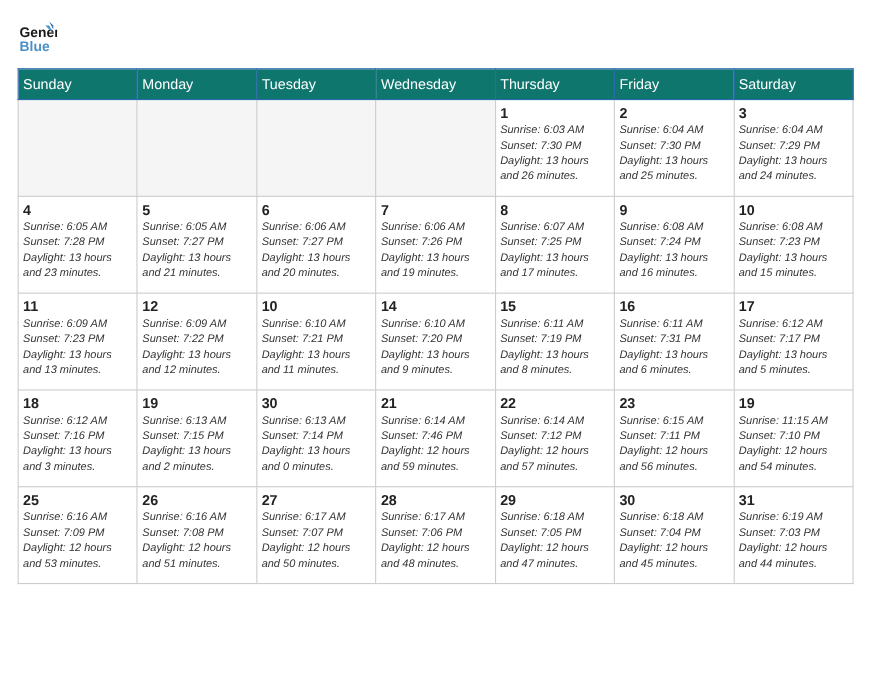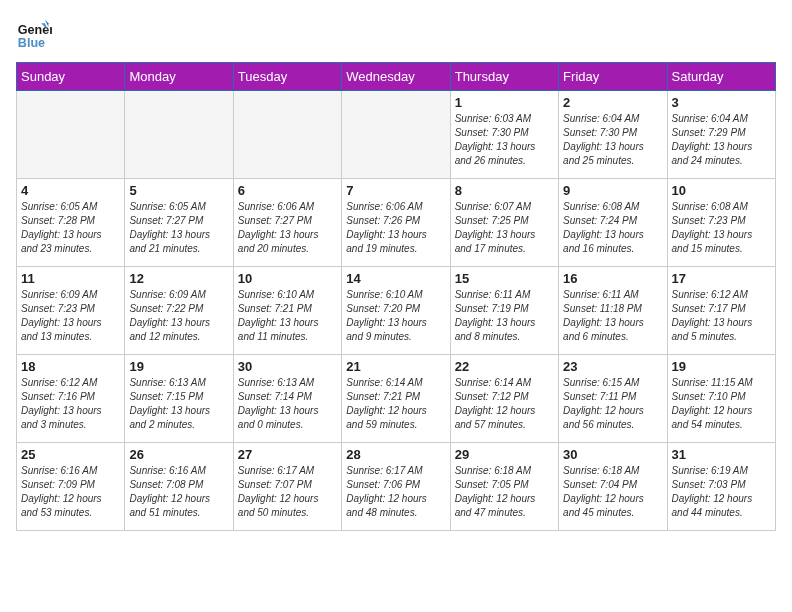--- a/index.html
+++ b/index.html
@@ -36,21 +36,21 @@
     .location {
       font-size: 16px;
       color: #555;
     }
     .calendar {
       width: 100%;
       border-collapse: collapse;
       font-size: 11px;
     }
     .calendar th {
-      background-color: #a21caf;
+      background-color: #0f766e;
       color: #fff;
       padding: 6px 4px;
       text-align: left;
       font-size: 13px;
       font-weight: normal;
       border: 1px solid #2a6aaf;
     }
     .calendar td {
       border: 1px solid #ccc;
       vertical-align: top;
@@ -216,21 +216,21 @@
         <td>
           <div class="day-number">15</div>
           <div class="day-info">Sunrise: 6:11 AM
 Sunset: 7:19 PM
 Daylight: 13 hours
 and 8 minutes.</div>
         </td>
         <td>
           <div class="day-number">16</div>
           <div class="day-info">Sunrise: 6:11 AM
-Sunset: 11:18 PM
+Sunset: 7:31 PM
 Daylight: 13 hours
 and 6 minutes.</div>
         </td>
         <td>
           <div class="day-number">17</div>
           <div class="day-info">Sunrise: 6:12 AM
 Sunset: 7:17 PM
 Daylight: 13 hours
 and 5 minutes.</div>
         </td>
@@ -253,21 +253,21 @@
         <td>
           <div class="day-number">30</div>
           <div class="day-info">Sunrise: 6:13 AM
 Sunset: 7:14 PM
 Daylight: 13 hours
 and 0 minutes.</div>
         </td>
         <td>
           <div class="day-number">21</div>
           <div class="day-info">Sunrise: 6:14 AM
-Sunset: 7:21 PM
+Sunset: 7:46 PM
 Daylight: 12 hours
 and 59 minutes.</div>
         </td>
         <td>
           <div class="day-number">22</div>
           <div class="day-info">Sunrise: 6:14 AM
 Sunset: 7:12 PM
 Daylight: 12 hours
 and 57 minutes.</div>
         </td>

